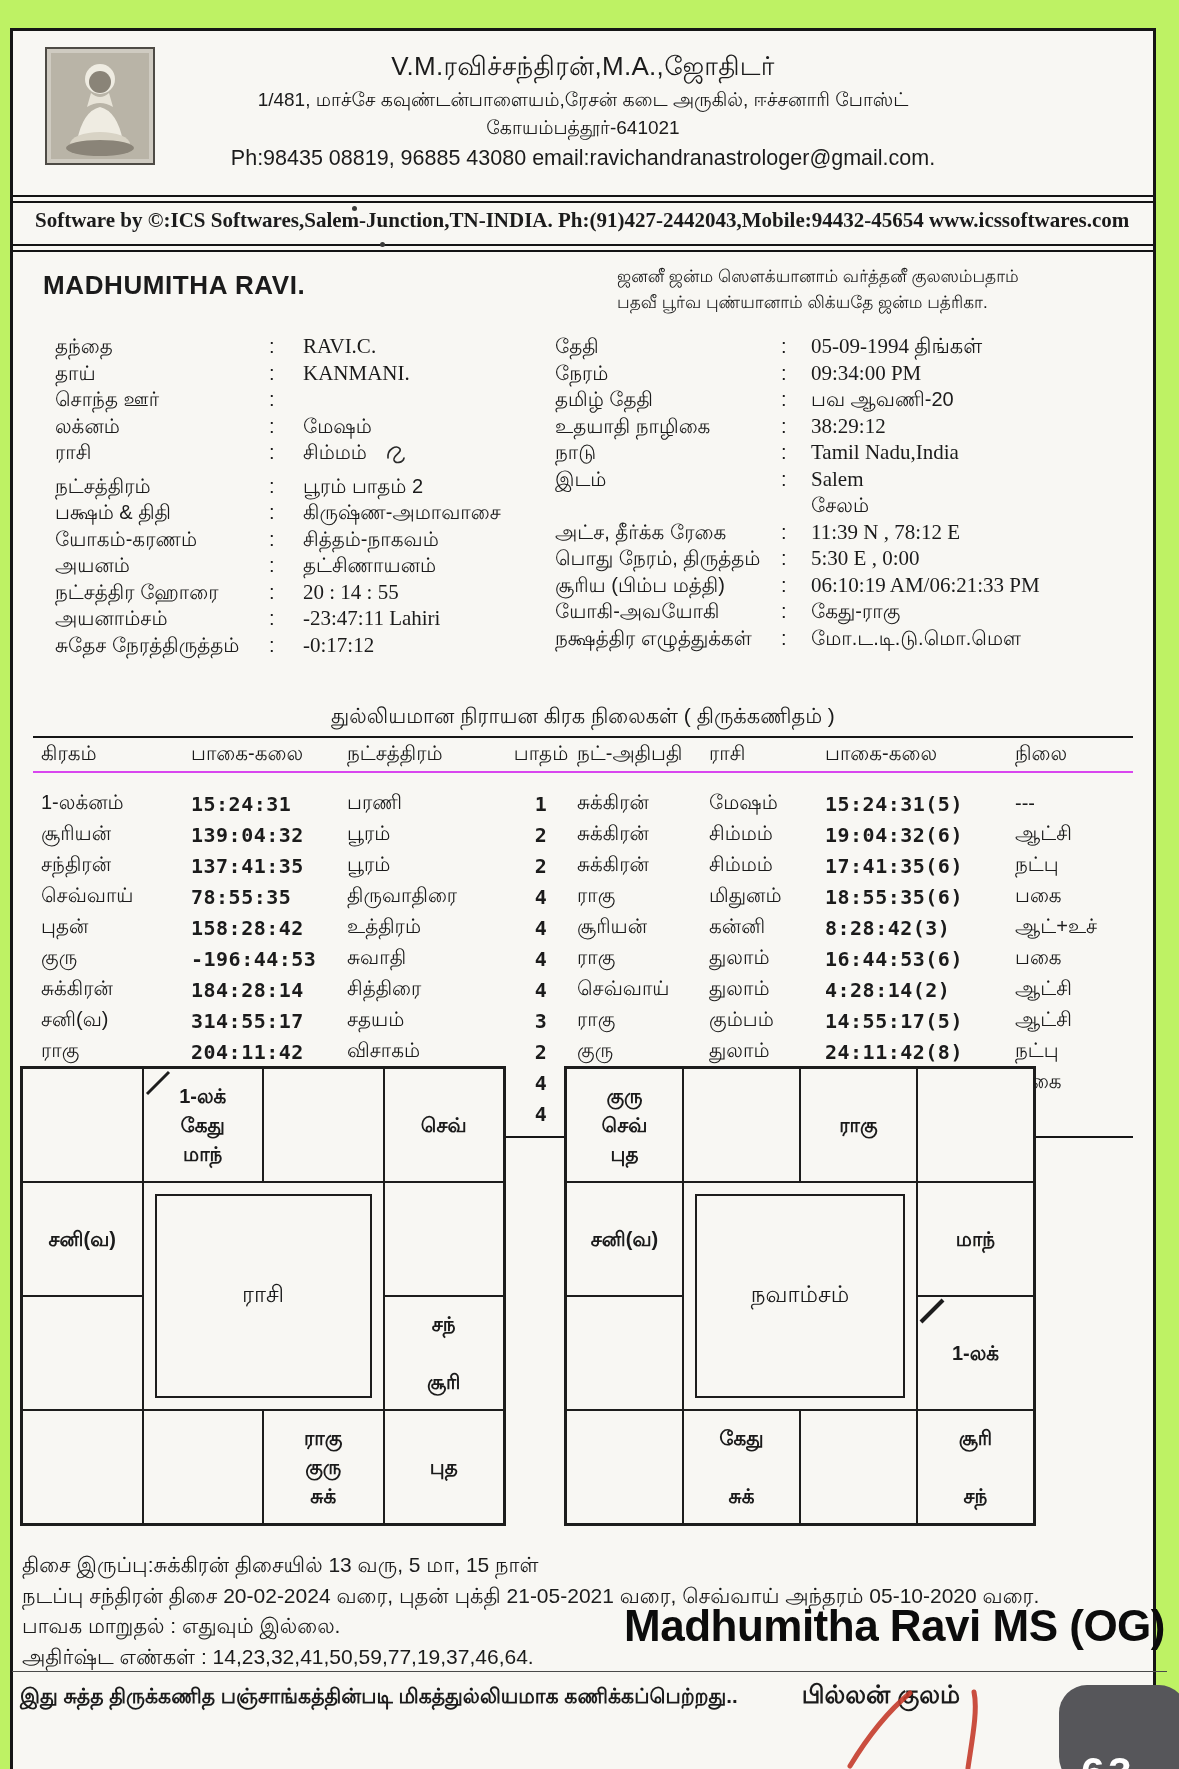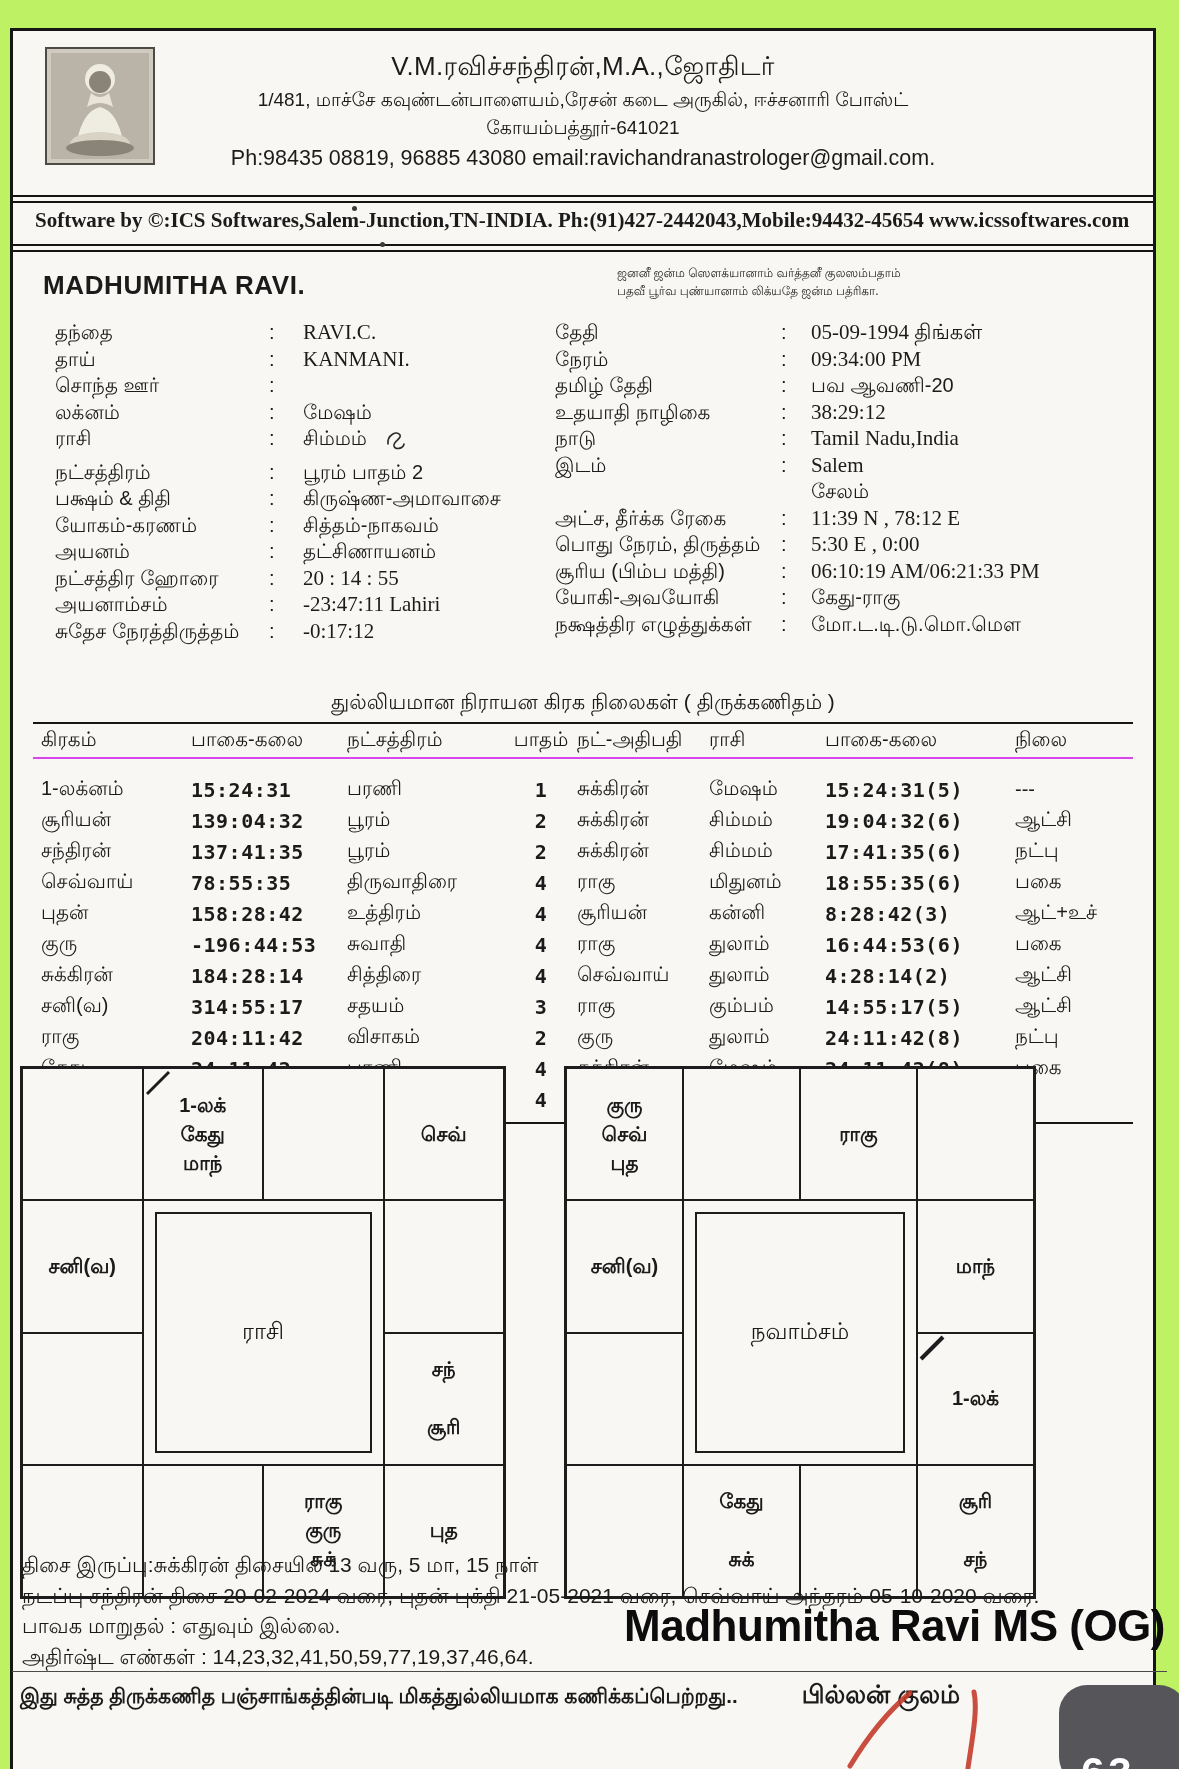--- a/index.html
+++ b/index.html
@@ -12,21 +12,21 @@
   .photo{position:absolute;left:12px;top:16px;width:110px;height:118px;border:2px solid #4e4b45;background:#cfcbc1;box-sizing:border-box;}
   .head-lines{text-align:center;}
   .h-name{font-size:26px;letter-spacing:0.3px;}
   .h-addr{font-size:19px;margin-top:4px;}
   .h-contact{font-size:21.5px;margin-top:5px;}
   .rule-double{height:4px;border-top:2.5px solid #141414;border-bottom:2px solid #141414;margin:8px -20px 0 -20px;}
   .software{font-family:"Liberation Serif","DejaVu Serif",serif;font-size:21px;font-weight:600;padding:5px 0 3px 2px;}
   
   .titlebar{display:flex;justify-content:space-between;align-items:flex-start;margin-top:12px;}
   .big-name{font-size:26px;font-weight:700;letter-spacing:0.6px;padding-left:10px;padding-top:6px;}
-  .sloka{font-size:12px;line-height:1.5;width:480px;padding-right:36px;}
+  .sloka{font-size:17px;line-height:1.5;width:480px;padding-right:36px;}
   
   .details{display:flex;margin-top:18px;padding-left:10px;}
   .dl{width:496px;margin-left:12px;}
   .dr{flex:1;}
   .drow{display:flex;font-size:20px;line-height:26.5px;}
   .dl .lab{width:214px;}
   .dl .col{width:34px;}
   .dr .lab{width:226px;padding-left:4px;}
   .dr .col{width:30px;}
   .val{flex:1;}
@@ -42,21 +42,21 @@
   .graha th:nth-child(3),.graha td:nth-child(3){width:158px;}
   .graha th:nth-child(4),.graha td:nth-child(4){width:64px;text-align:center;}
   .graha th:nth-child(5),.graha td:nth-child(5){width:128px;}
   .graha th:nth-child(6),.graha td:nth-child(6){width:112px;}
   .graha th:nth-child(7),.graha td:nth-child(7){width:186px;}
   .graha tr:first-child td{padding-top:18px;}
   .graha tr:last-child td{padding-bottom:10px;}
   .mono{font-family:"DejaVu Sans Mono",monospace;font-weight:700;font-size:19px;letter-spacing:0.5px;}
   
   .charts{position:absolute;left:20px;top:1066px;display:flex;gap:58px;}
-  .chart{width:486px;height:533px;display:grid;grid-template-columns:repeat(4,1fr);grid-template-rows:repeat(4,1fr);
+  .chart{width:486px;height:460px;display:grid;grid-template-columns:repeat(4,1fr);grid-template-rows:repeat(4,1fr);
          border:2.5px solid #1d1d1d;background:#f8f7f3;box-sizing:border-box;}
   .chart.nav{width:472px;}
   .chart .cell{border:1px solid #1d1d1d;display:flex;align-items:center;justify-content:center;
                text-align:center;font-size:20px;font-weight:600;line-height:1.45;position:relative;}
   .chart .cell span{white-space:pre-line;}
   .p11{grid-area:1/1}.p12{grid-area:1/2}.p13{grid-area:1/3}.p14{grid-area:1/4}
   .p21{grid-area:2/1}.p24{grid-area:2/4}.p31{grid-area:3/1}.p34{grid-area:3/4}
   .p41{grid-area:4/1}.p42{grid-area:4/2}.p43{grid-area:4/3}.p44{grid-area:4/4}
   .centerc{grid-area:2/2/4/4;border:1px solid #1d1d1d;display:flex;padding:11px;box-sizing:border-box;}
   .center-box{flex:1;border:2px solid #1d1d1d;display:flex;align-items:center;justify-content:center;font-size:23px;}

